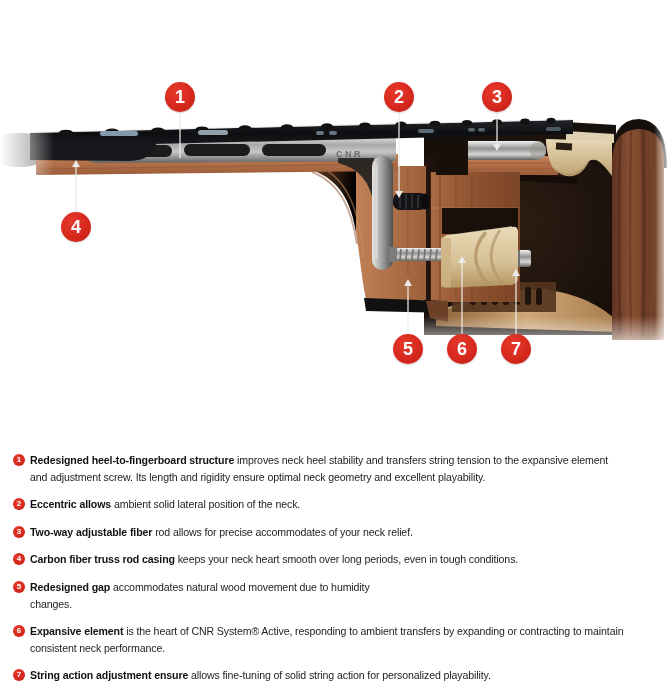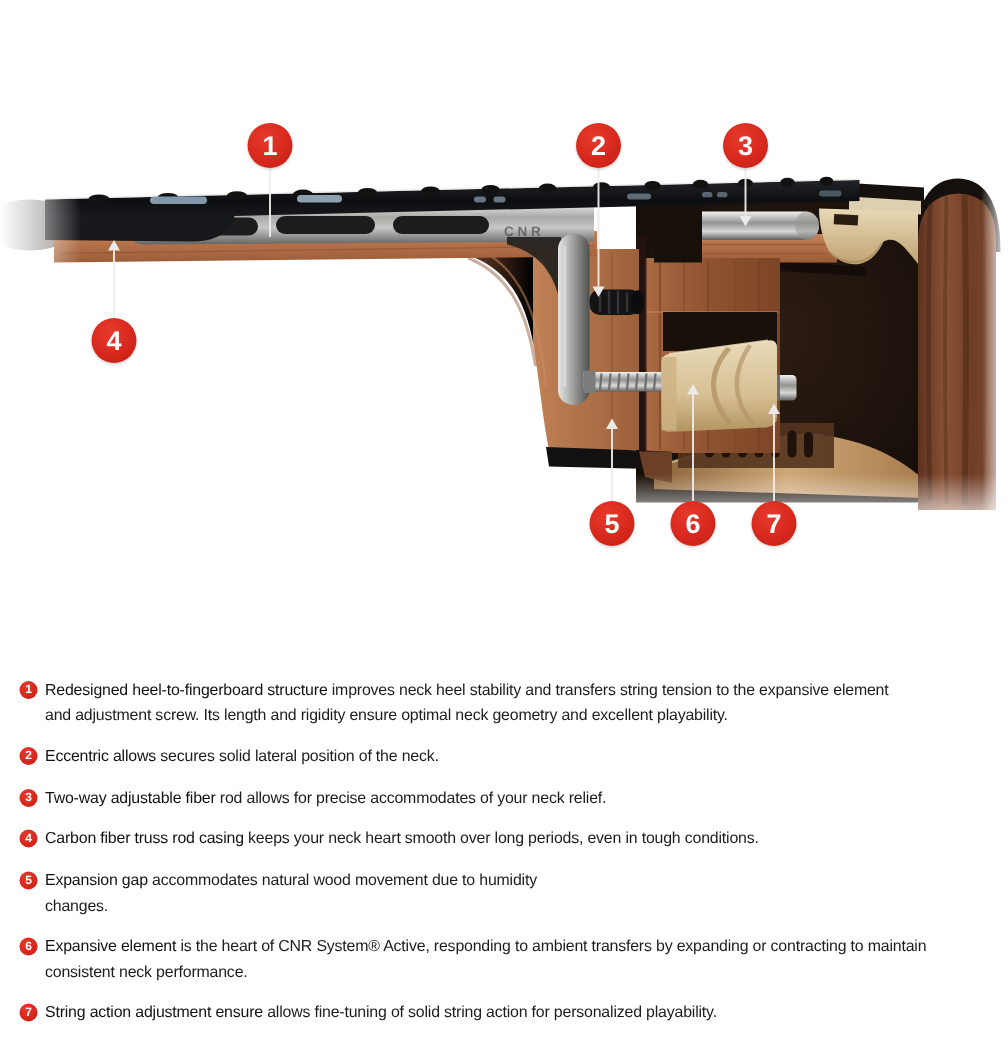--- a/index.html
+++ b/index.html
@@ -12,21 +12,21 @@
            color:#fff;font-weight:bold;font-size:18px;line-height:30px;text-align:center;
            box-shadow:0 1px 2px rgba(0,0,0,.18);}
   
   .legend{position:absolute;top:452px;left:13px;width:650px;}
   .legend-item{display:flex;margin-bottom:11px;font-size:10.6px;line-height:16.6px;
                letter-spacing:-0.12px;color:#1d1d1f;}
   .legend-badge{flex:0 0 12px;width:12px;height:12px;border-radius:50%;margin-right:5px;margin-top:2px;
                 background:radial-gradient(circle at 40% 32%,#e63a2c 0%,#d7281d 55%,#c01f14 100%);
                 color:#fff;font-size:8px;font-weight:bold;line-height:12px;text-align:center;}
   .legend-text{flex:1;}
-  .legend-text b{font-weight:normal;color:#121214;}
+  .legend-text b{font-weight:bold;color:#121214;}
   .legend-text .rest{white-space:pre-line;}
 </style>
 </head>
 <body>
 
 <div class="page">
 
   <svg class="diagram-svg" width="672" height="440" viewBox="0 0 672 440">
     <defs>
       <linearGradient id="gMetal" x1="0" y1="0" x2="0" y2="1">
@@ -290,33 +290,33 @@
   <div class="callout" style="left:501px;top:334px;">7</div>
 
   <div class="legend">
     <div class="legend-item">
       <div class="legend-badge">1</div>
       <div class="legend-text"><b>Redesigned heel-to-fingerboard structure</b><span class="rest"> improves neck heel stability and transfers string tension to the expansive element
 and adjustment screw. Its length and rigidity ensure optimal neck geometry and excellent playability.</span></div>
     </div>
     <div class="legend-item">
       <div class="legend-badge">2</div>
-      <div class="legend-text"><b>Eccentric allows</b><span class="rest"> secures solid lateral position of the neck.</span></div>
+      <div class="legend-text"><b>Eccentric allows</b><span class="rest"> ambient solid lateral position of the neck.</span></div>
     </div>
     <div class="legend-item">
       <div class="legend-badge">3</div>
       <div class="legend-text"><b>Two-way adjustable fiber</b><span class="rest"> rod allows for precise accommodates of your neck relief.</span></div>
     </div>
     <div class="legend-item">
       <div class="legend-badge">4</div>
       <div class="legend-text"><b>Carbon fiber truss rod casing</b><span class="rest"> keeps your neck heart smooth over long periods, even in tough conditions.</span></div>
     </div>
     <div class="legend-item">
       <div class="legend-badge">5</div>
-      <div class="legend-text"><b>Expansion gap</b><span class="rest"> accommodates natural wood movement due to humidity
+      <div class="legend-text"><b>Redesigned gap</b><span class="rest"> accommodates natural wood movement due to humidity
 changes.</span></div>
     </div>
     <div class="legend-item">
       <div class="legend-badge">6</div>
       <div class="legend-text"><b>Expansive element</b><span class="rest"> is the heart of CNR System® Active, responding to ambient transfers by expanding or contracting to maintain
 consistent neck performance.</span></div>
     </div>
     <div class="legend-item">
       <div class="legend-badge">7</div>
       <div class="legend-text"><b>String action adjustment ensure</b><span class="rest"> allows fine-tuning of solid string action for personalized playability.</span></div>

